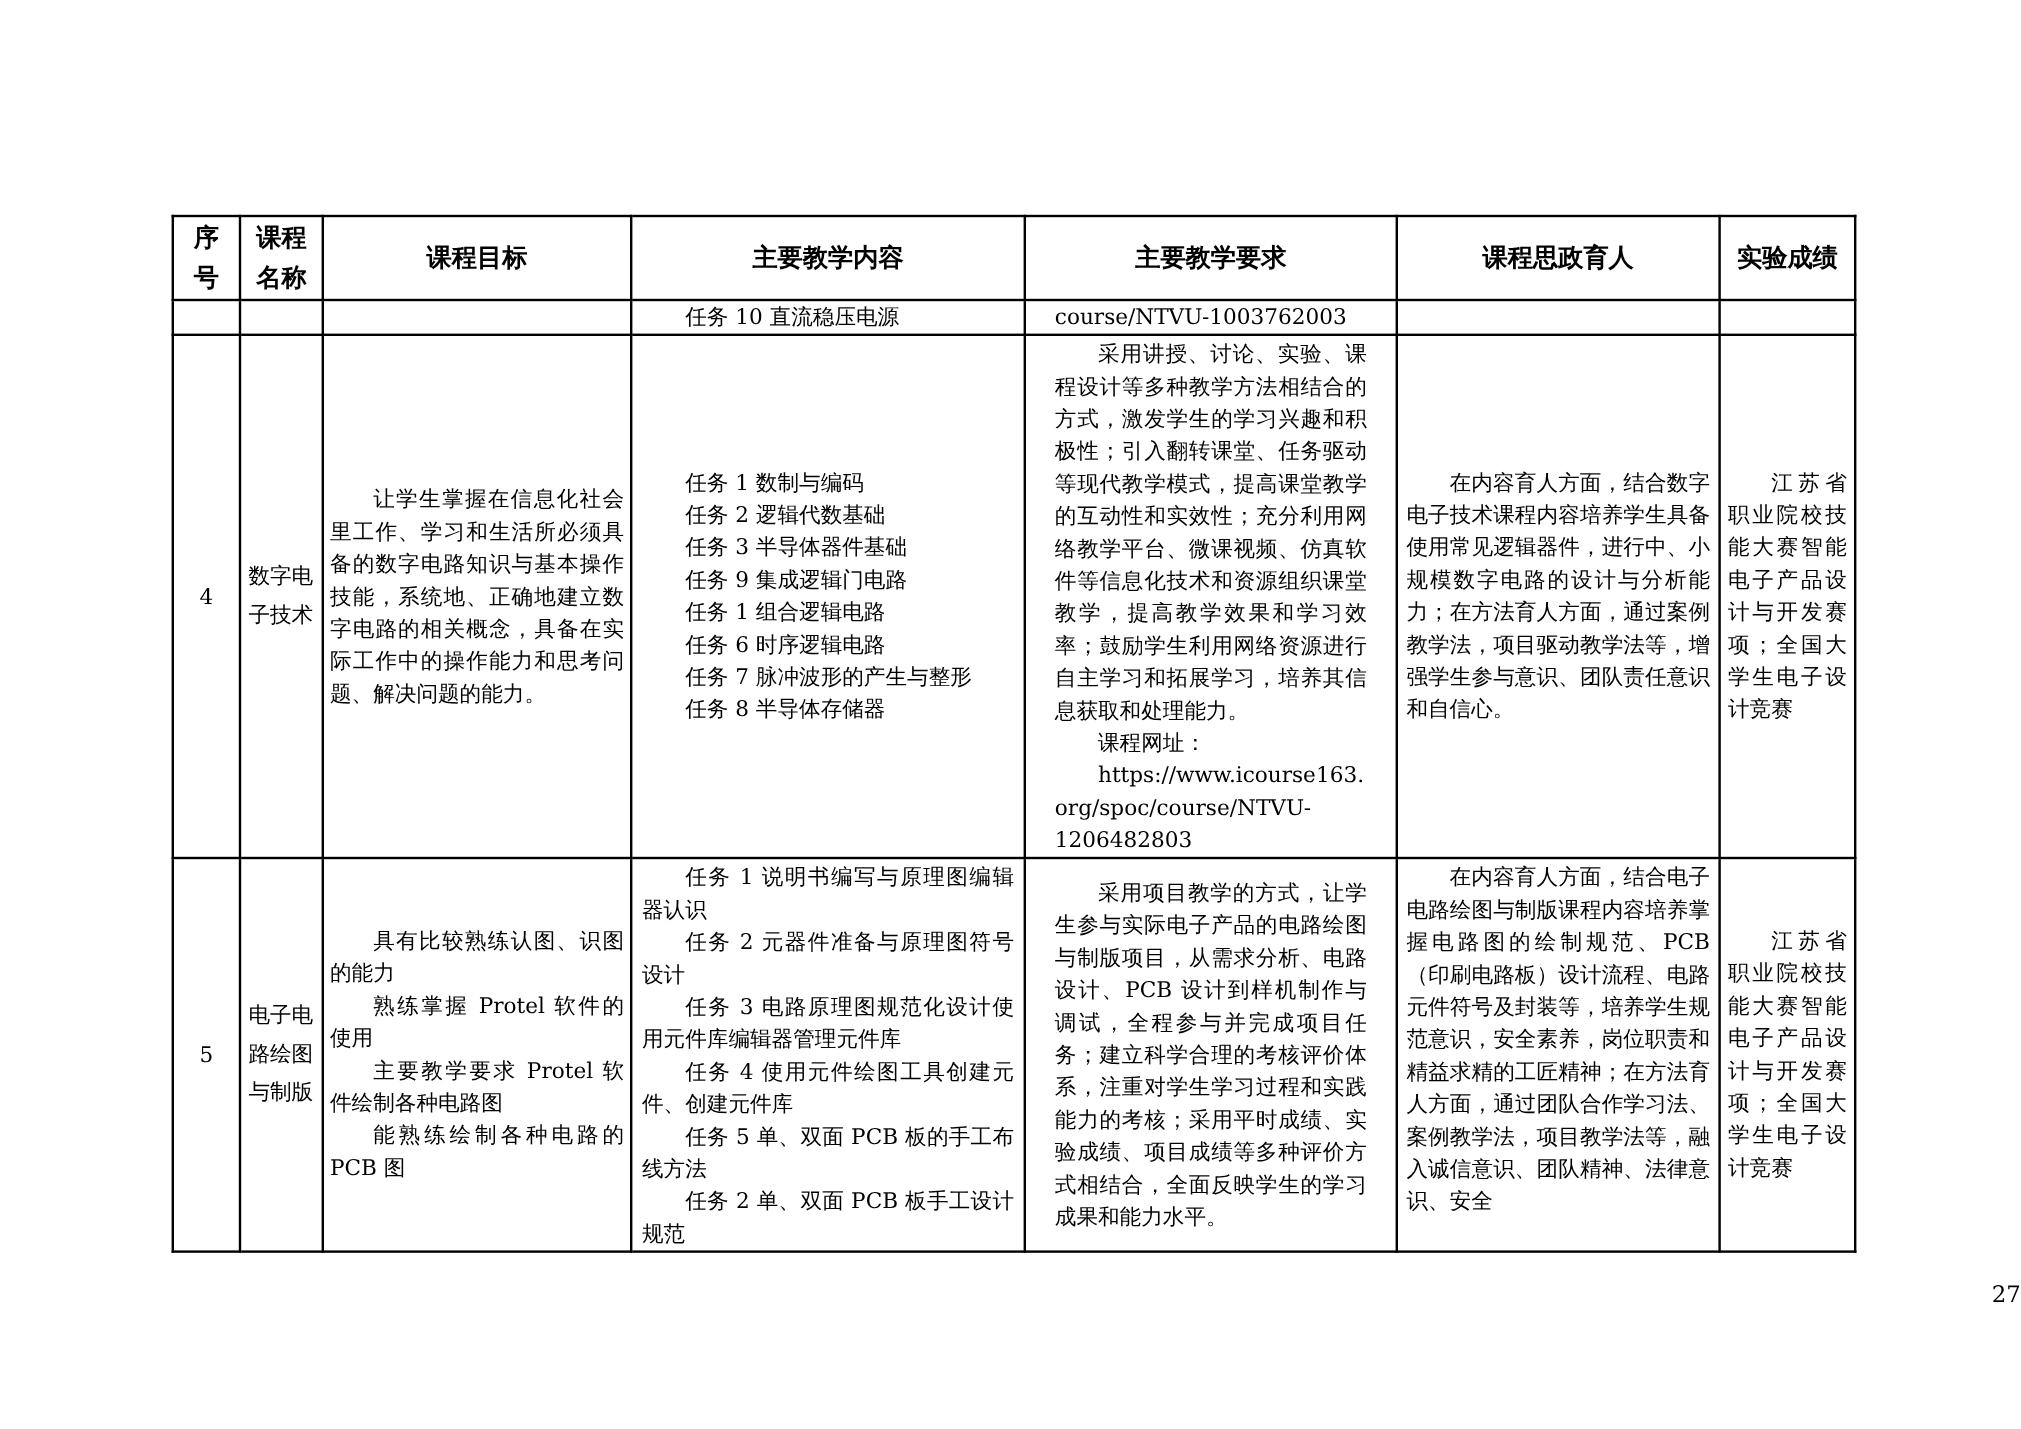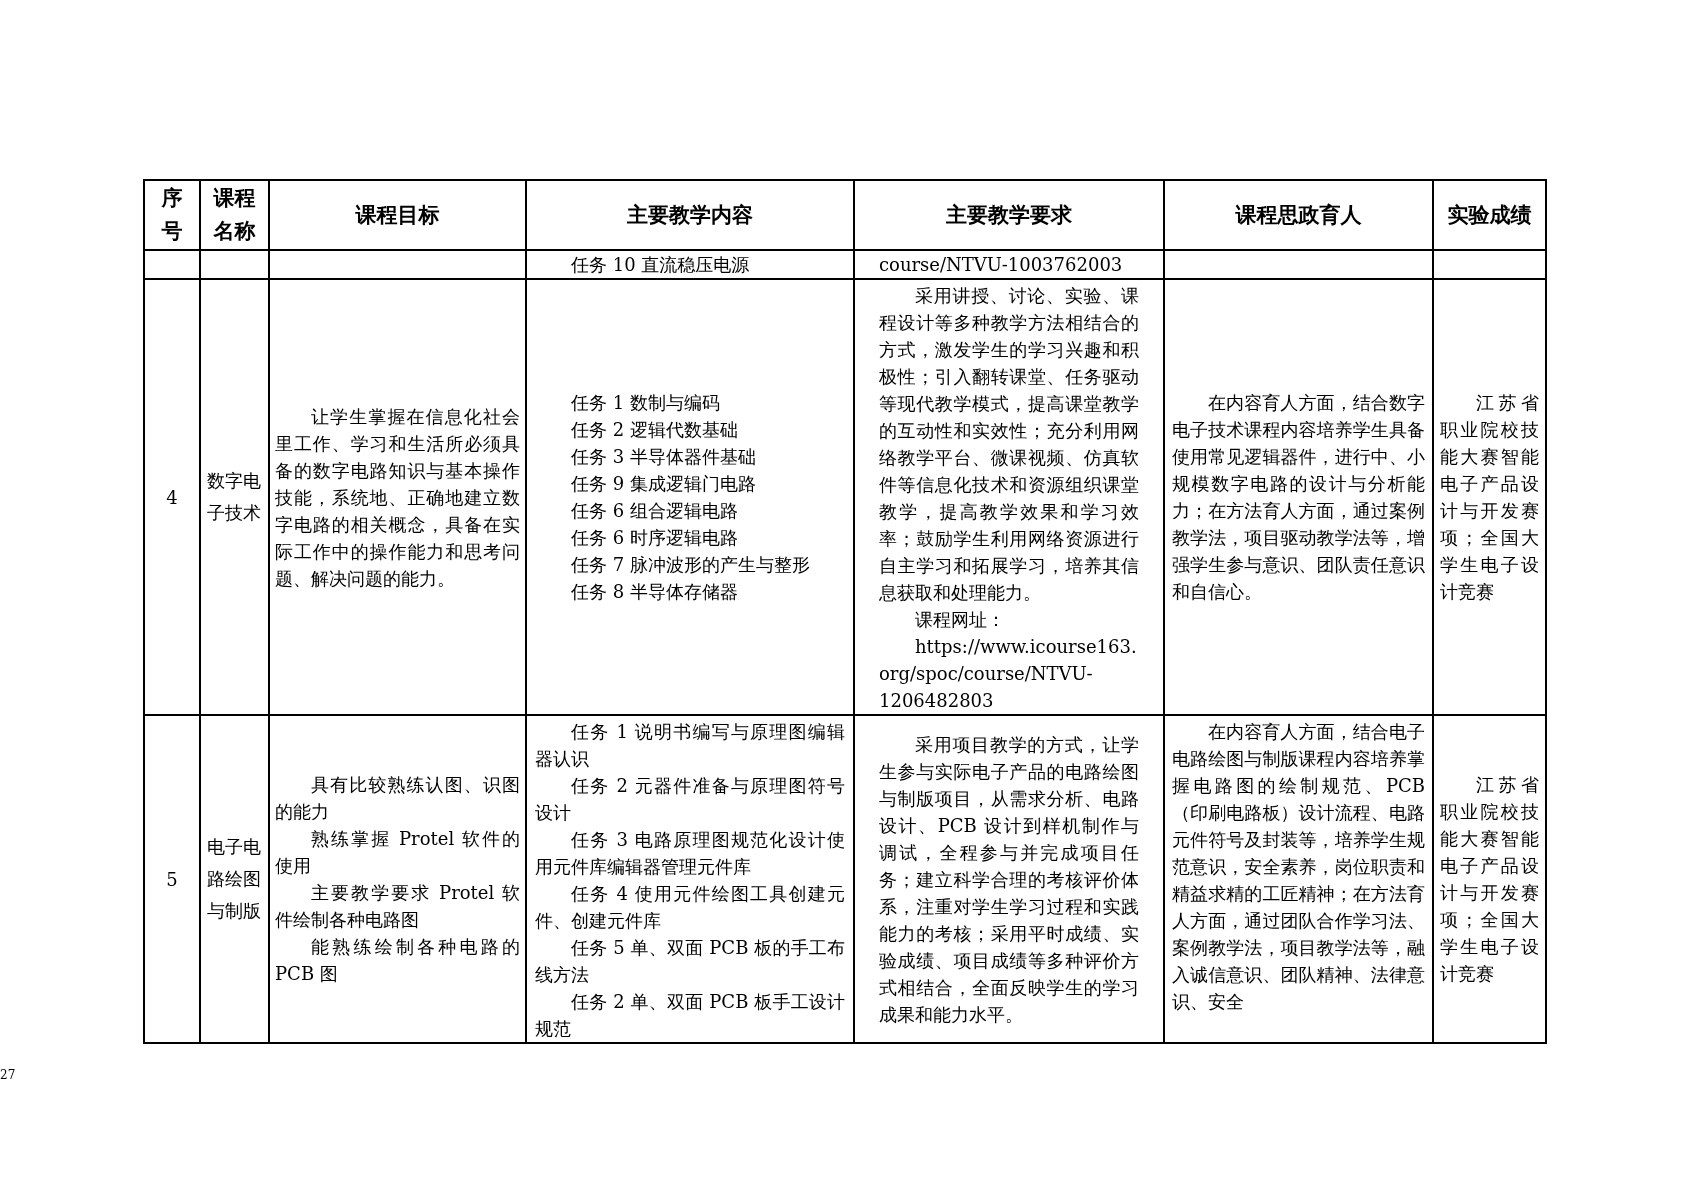--- a/index.html
+++ b/index.html
@@ -52,22 +52,22 @@
   td.cell-content { padding: 0 8px; }
   td.cell-req  { padding: 0 24px; }
   td.cell-ideo { padding: 0 7px; margin-top: 16px; }
   td.cell-comp { padding: 0 6px; margin-left: 12px; }
   td.v-top { vertical-align: top; padding-top: 2px; }
 
   .page-number {
     position: absolute;
     left: 0; right: 0;
     top: 1068px;
-    text-align: left;
-    font-size: 12px;
+    text-align: right;
+    font-size: 19px;
   }
 </style>
 </head>
 <body>
 
 <div class="page">
 
   <table class="doc-table">
     <colgroup>
       <col style="width:56px">
@@ -107,21 +107,21 @@
         <td class="cell-seq">4</td>
         <td class="cell-name">数字电子技术</td>
         <td class="cell-obj">
             <p>让学生掌握在信息化社会里工作、学习和生活所必须具备的数字电路知识与基本操作技能，系统地、正确地建立数字电路的相关概念，具备在实际工作中的操作能力和思考问题、解决问题的能力。</p>
           </td>
         <td class="cell-content">
             <p>任务 1 数制与编码</p>
             <p>任务 2 逻辑代数基础</p>
             <p>任务 3 半导体器件基础</p>
             <p>任务 9 集成逻辑门电路</p>
-            <p>任务 6 组合逻辑电路</p>
+            <p>任务 1 组合逻辑电路</p>
             <p>任务 6 时序逻辑电路</p>
             <p>任务 7 脉冲波形的产生与整形</p>
             <p>任务 8 半导体存储器</p>
           </td>
         <td class="cell-req v-top">
             <p>采用讲授、讨论、实验、课程设计等多种教学方法相结合的方式，激发学生的学习兴趣和积极性；引入翻转课堂、任务驱动等现代教学模式，提高课堂教学的互动性和实效性；充分利用网络教学平台、微课视频、仿真软件等信息化技术和资源组织课堂教学，提高教学效果和学习效率；鼓励学生利用网络资源进行自主学习和拓展学习，培养其信息获取和处理能力。</p>
             <p>课程网址：</p>
             <p>https://www.icourse163.org/spoc/course/NTVU-1206482803</p>
           </td>
         <td class="cell-ideo">

